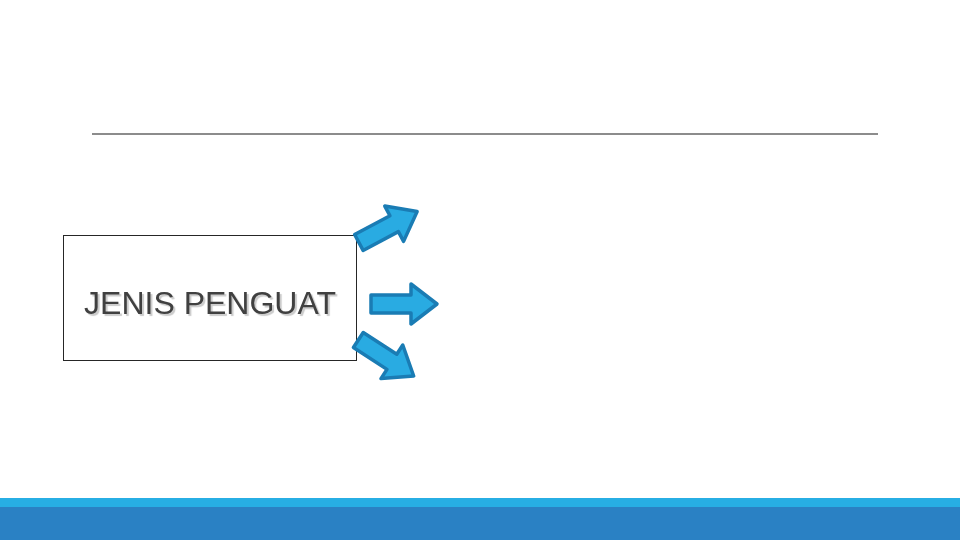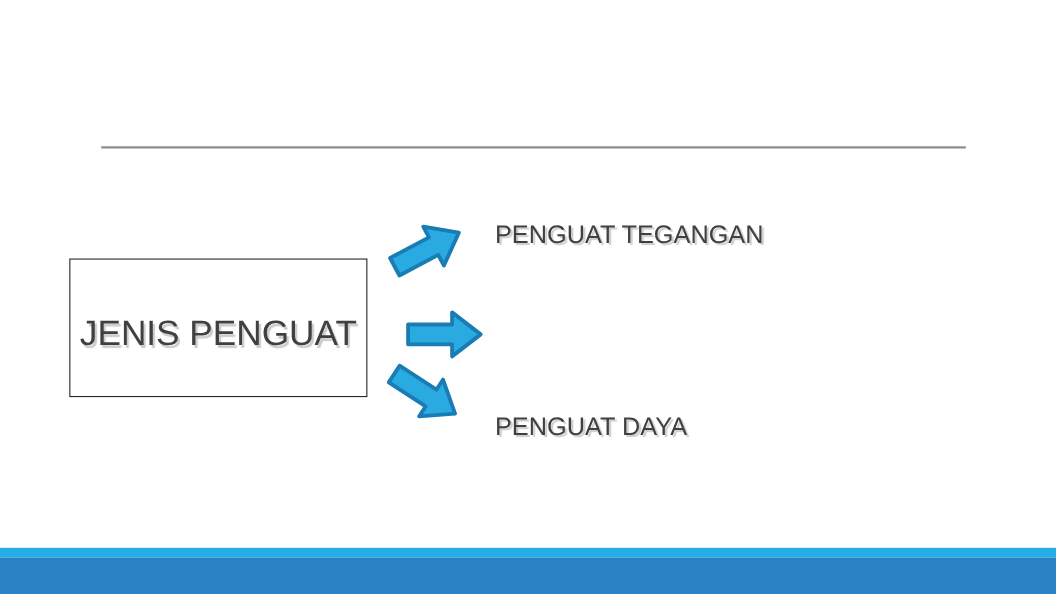--- a/index.html
+++ b/index.html
@@ -17,21 +17,21 @@
     position: absolute;
     left: 92px; top: 133px;
     width: 786px; height: 2px;
     background: var(--divider, #8C8C8C);
   }
 
   
   .title-box {
     position: absolute;
     left: 63px; top: 235px;
-    width: 271px; height: 126px;
+    width: 294px; height: 126px;
     border: 1px solid var(--box-border, #262626);
     display: flex;
     align-items: center;
     justify-content: center;
     padding-top: 10px;
     box-sizing: border-box;
   }
   .title-text {
     font-size: 32px;
     color: var(--text, #404040);
@@ -93,31 +93,29 @@
 
   <div class="title-box">
     <span class="title-text">JENIS PENGUAT</span>
   </div>
 
   <div class="arrow arrow-1">
     <svg viewBox="0 0 74 46" xmlns="http://www.w3.org/2000/svg" aria-hidden="true">
       <polygon points="4,14 44,14 44,3 70,23 44,43 44,32 4,32"></polygon>
     </svg>
   </div>
-  <div class="label label-1">PENGUAT TEGANGAN</div>
 
   <div class="arrow arrow-2">
     <svg viewBox="0 0 74 46" xmlns="http://www.w3.org/2000/svg" aria-hidden="true">
       <polygon points="4,14 44,14 44,3 70,23 44,43 44,32 4,32"></polygon>
     </svg>
   </div>
 
   <div class="arrow arrow-3">
     <svg viewBox="0 0 74 46" xmlns="http://www.w3.org/2000/svg" aria-hidden="true">
       <polygon points="4,14 44,14 44,3 70,23 44,43 44,32 4,32"></polygon>
     </svg>
   </div>
-  <div class="label label-3">PENGUAT DAYA</div>
 
   <div class="footer-accent"></div>
   <div class="footer-bar"></div>
 
 </div>
 
 </body></html>

